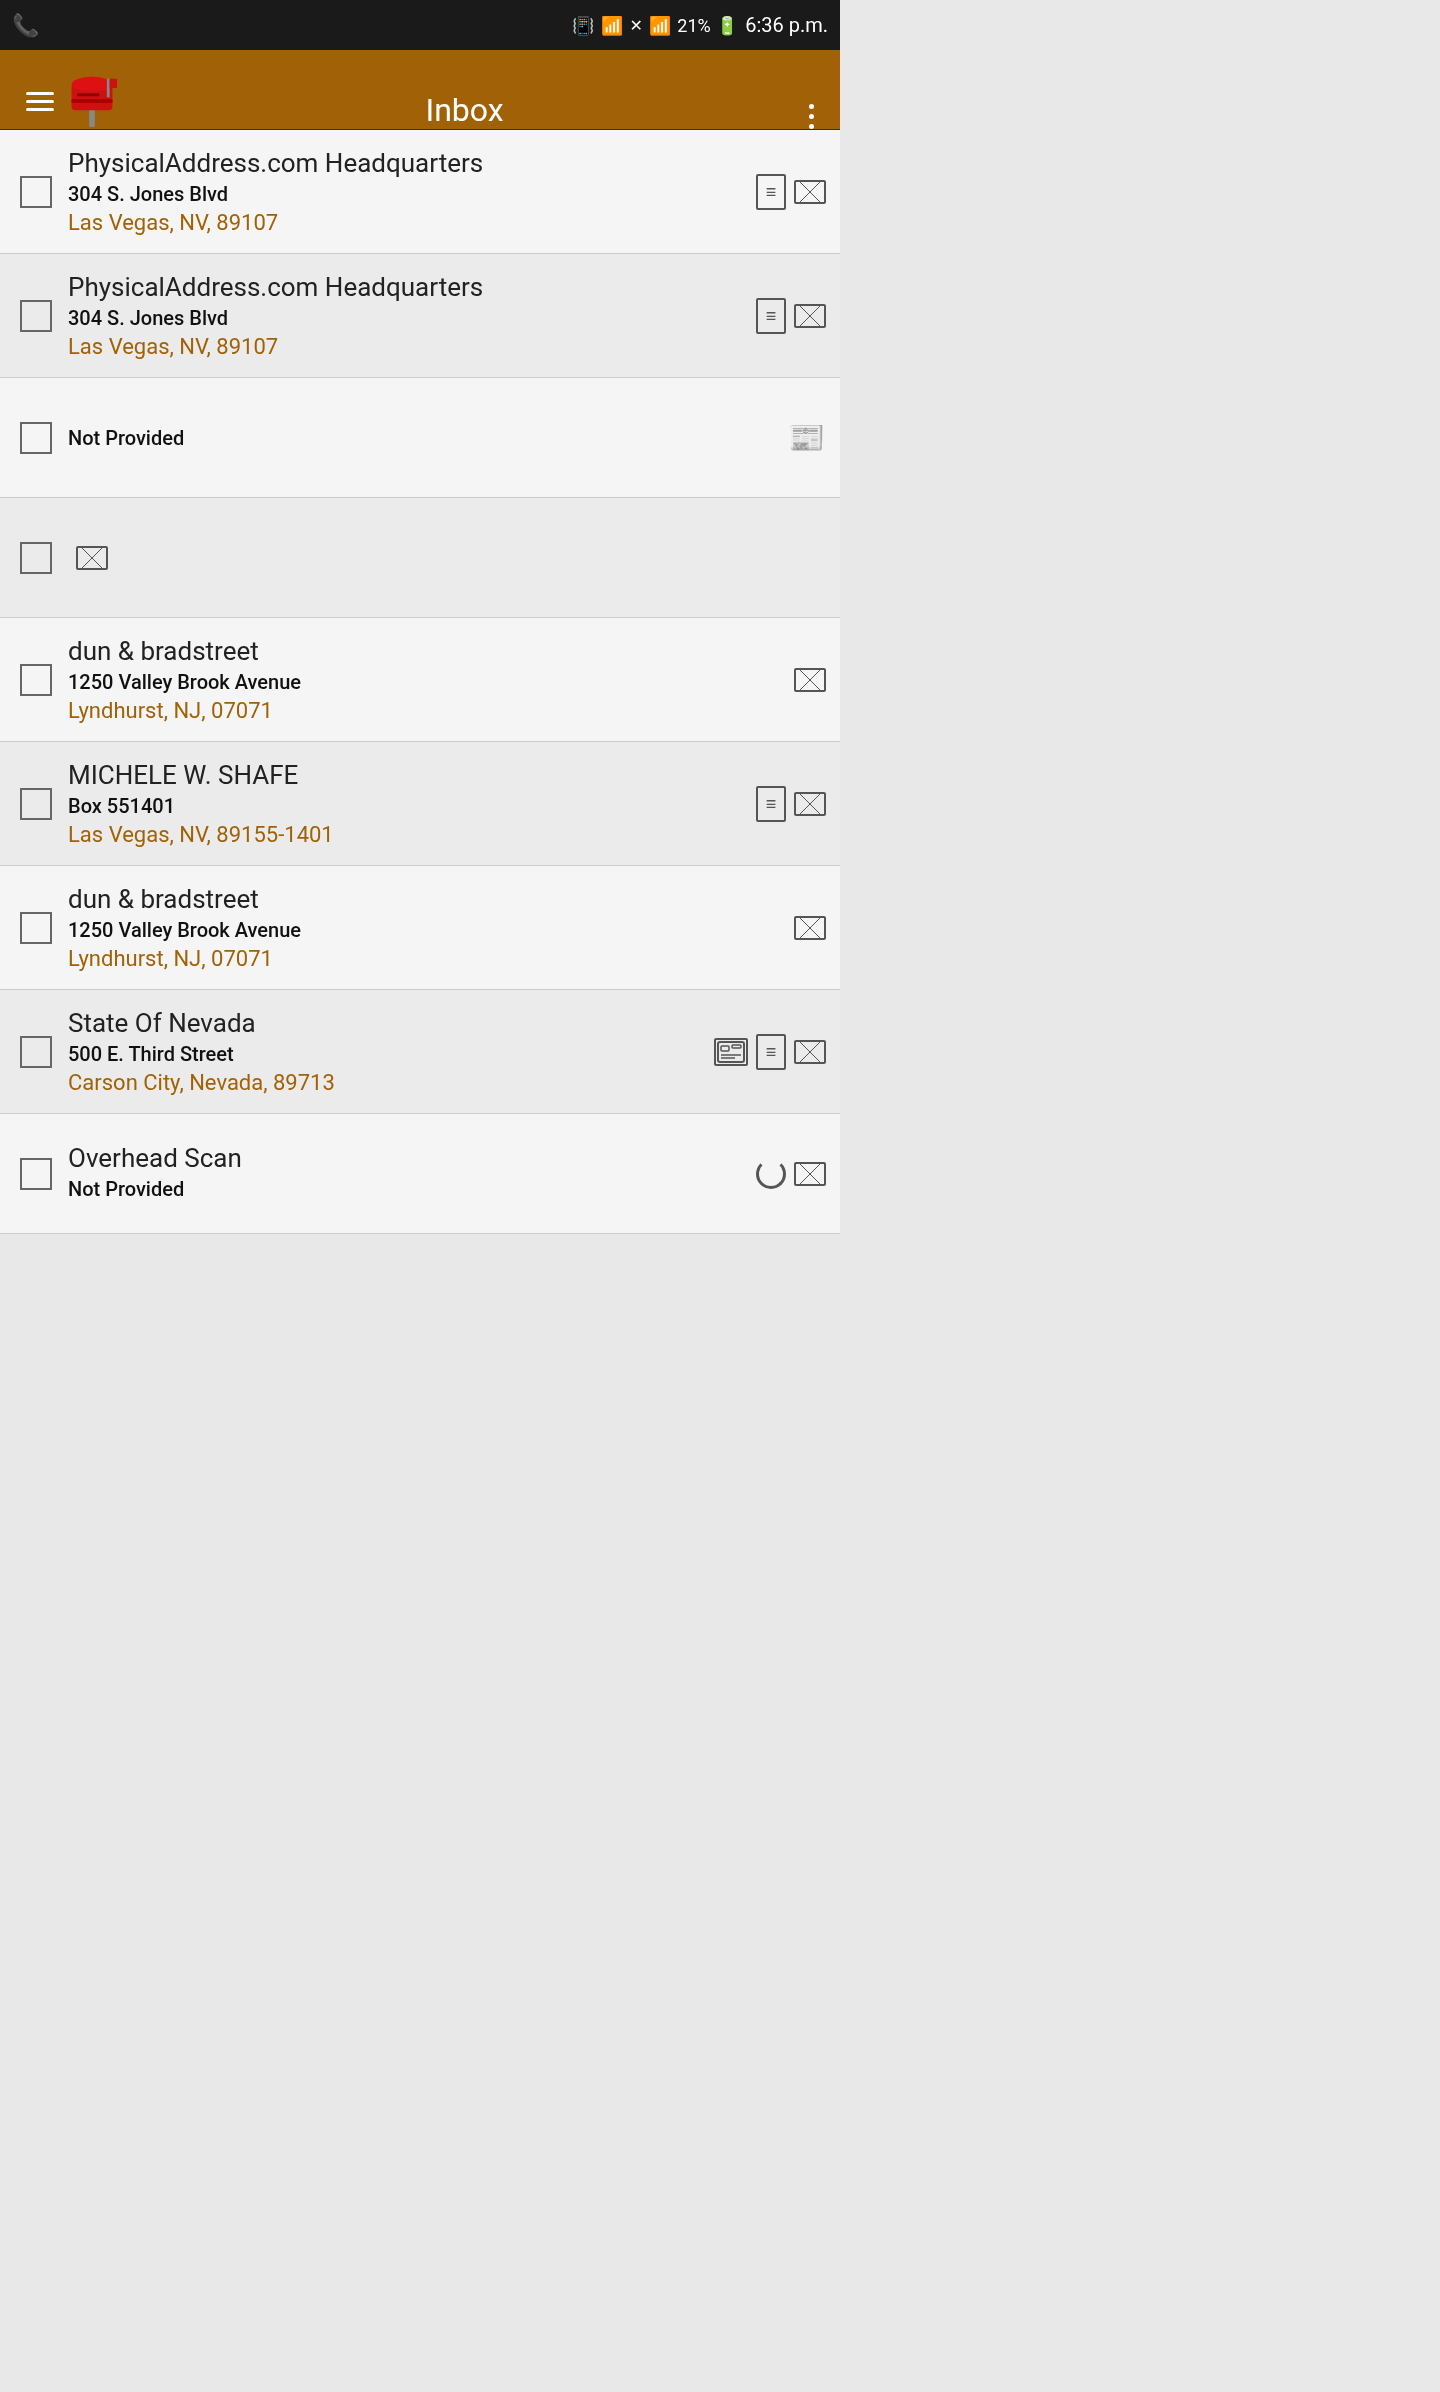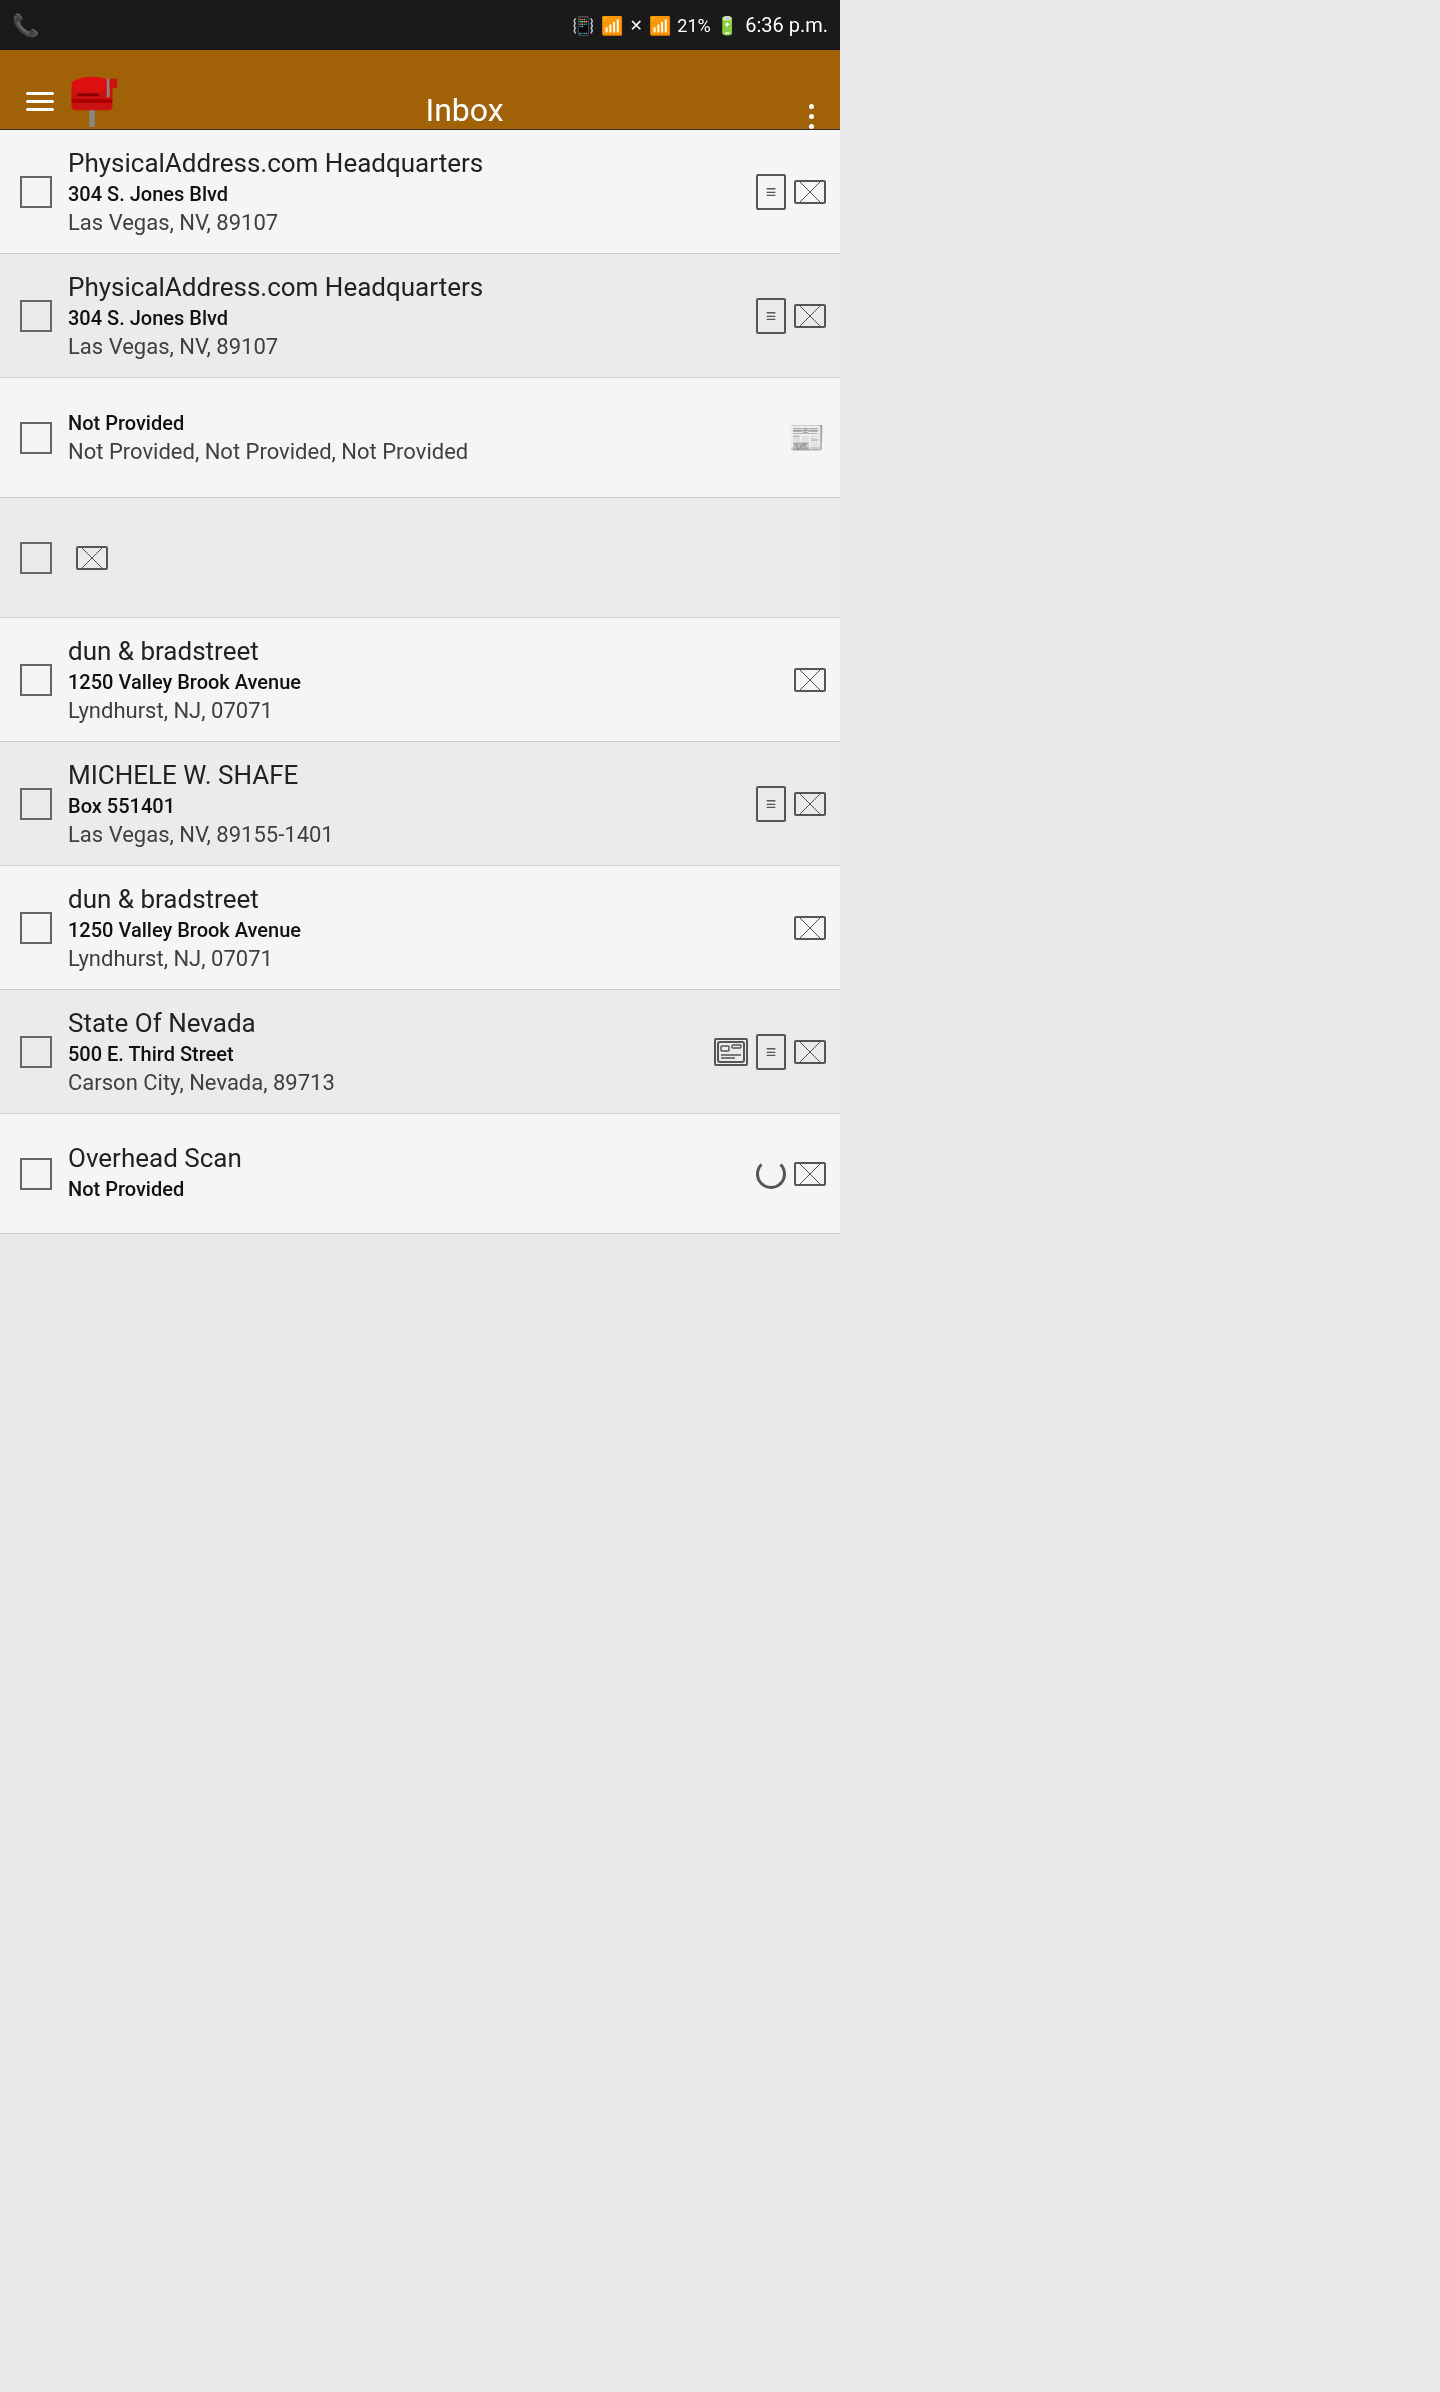--- a/index.html
+++ b/index.html
@@ -147,21 +147,21 @@
       color: #222;
       font-weight: 400;
     }
     .mail-address {
       font-size: 20px;
       color: #111;
       font-weight: 500;
     }
     .mail-city {
       font-size: 22px;
-      color: #404040;
+      color: #a16207;
     }
     .mail-actions {
       display: flex;
       align-items: center;
       gap: 8px;
       margin-left: 8px;
     }
 
     .icon-doc {
       display: inline-flex;
@@ -310,21 +310,20 @@
       <span class="icon-env"></span>
     </div>
   </div>
 
   <div class="mail-item">
     <div class="checkbox-wrapper">
       <input type="checkbox" class="checkbox" style="">
     </div>
     <div class="mail-content">
       <span class="mail-address">Not Provided</span>
-      <span class="mail-city">Not Provided, Not Provided, Not Provided</span>
     </div>
     <div class="mail-actions">
 
       <span style="font-size:30px; color:#555; cursor:pointer;">📰</span>
     </div>
   </div>
 
   <div class="mail-item">
     <div class="checkbox-wrapper">
       <input type="checkbox" class="checkbox" style="">

